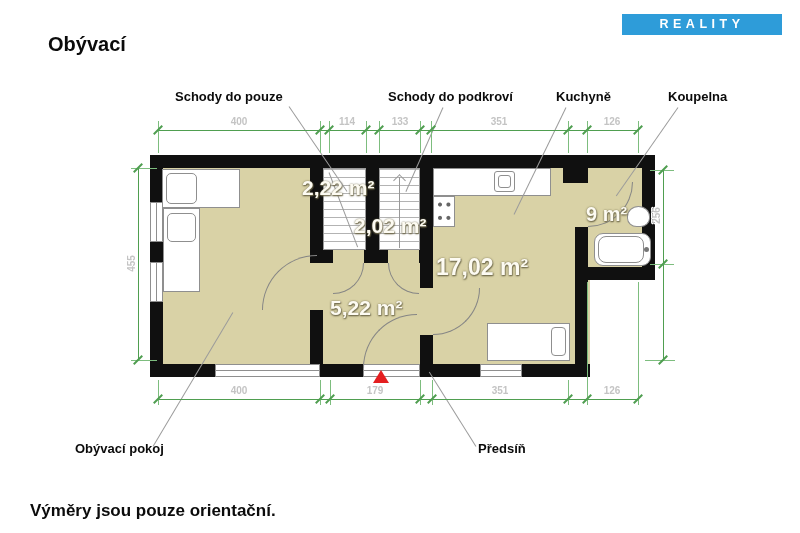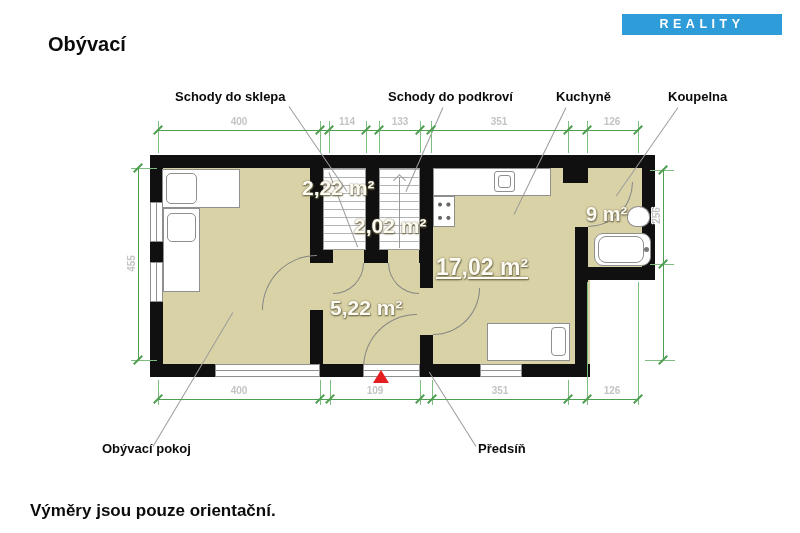--- a/index.html
+++ b/index.html
@@ -105,30 +105,30 @@
     <div class="furn" style="left:551px;top:327px;width:15px;height:29px;border-radius:4px;"></div>
 
     <div class="furn" style="left:627px;top:206px;width:23px;height:21px;border-radius:50% 50% 42% 42%;"></div>
     <div class="furn" style="left:594px;top:233px;width:57px;height:33px;border-radius:9px;"></div>
     <div class="furn" style="left:598px;top:236px;width:46px;height:27px;border-radius:8px;"></div>
     <div class="abs" style="left:644px;top:247px;width:5px;height:5px;background:#777;border-radius:50%;"></div>
 
     <div class="area" style="left:302px;top:176px;font-size:21px;">2,22 m²</div>
     <div class="area" style="left:354px;top:214px;font-size:21px;">2,02 m²</div>
     <div class="area" style="left:330px;top:296px;font-size:21px;">5,22 m²</div>
-    <div class="area" style="left:436px;top:254px;font-size:23px;text-decoration:underline;">17,02 m²</div>
+    <div class="area" style="left:436px;top:254px;font-size:23px;">17,02 m²</div>
     <div class="area" style="left:586px;top:203px;font-size:20px;">9 m²</div>
 
     <div class="tri" style="left:373px;top:370px;"></div>
 
-    <div class="callout" style="left:175px;top:89px;">Schody do sklepa</div>
+    <div class="callout" style="left:175px;top:89px;">Schody do pouze</div>
     <div class="callout" style="left:388px;top:89px;">Schody do podkroví</div>
     <div class="callout" style="left:556px;top:89px;">Kuchyně</div>
     <div class="callout" style="left:668px;top:89px;">Koupelna</div>
-    <div class="callout" style="left:102px;top:441px;text-align:center;">Obývací pokoj</div>
+    <div class="callout" style="left:75px;top:441px;text-align:center;">Obývací pokoj</div>
     <div class="callout" style="left:478px;top:441px;">Předsíň</div>
 
     <div class="lead" style="left:289px;top:106px;width:103px;transform:rotate(55.7deg);"></div>
     <div class="lead" style="left:443px;top:107px;width:92px;transform:rotate(113.8deg);"></div>
     <div class="lead" style="left:566px;top:107px;width:119px;transform:rotate(115.9deg);"></div>
     <div class="lead" style="left:678px;top:107px;width:108px;transform:rotate(124.9deg);"></div>
     <div class="lead" style="left:153px;top:446px;width:156px;transform:rotate(-59.2deg);"></div>
     <div class="lead" style="left:476px;top:446px;width:88px;transform:rotate(-122.1deg);"></div>
 
     <div class="dim" style="left:158px;top:130px;width:480px;height:1px;"></div>
@@ -169,21 +169,21 @@
     <div class="ext" style="left:638px;top:282px;width:1px;height:123px;"></div>
     <div class="tick" style="left:152px;top:398px;"></div>
     <div class="tick" style="left:314px;top:398px;"></div>
     <div class="tick" style="left:324px;top:398px;"></div>
     <div class="tick" style="left:414px;top:398px;"></div>
     <div class="tick" style="left:426px;top:398px;"></div>
     <div class="tick" style="left:562px;top:398px;"></div>
     <div class="tick" style="left:581px;top:398px;"></div>
     <div class="tick" style="left:632px;top:398px;"></div>
     <div class="dimnum" style="left:219px;top:385px;">400</div>
-    <div class="dimnum" style="left:355px;top:385px;">109</div>
+    <div class="dimnum" style="left:355px;top:385px;">179</div>
     <div class="dimnum" style="left:480px;top:385px;">351</div>
     <div class="dimnum" style="left:592px;top:385px;">126</div>
 
     <div class="dim" style="left:138px;top:168px;width:1px;height:192px;"></div>
     <div class="ext" style="left:131px;top:168px;width:26px;height:1px;"></div>
     <div class="ext" style="left:131px;top:360px;width:26px;height:1px;"></div>
     <div class="tick" style="left:132px;top:167px;"></div>
     <div class="tick" style="left:132px;top:359px;"></div>
     <div class="dimnum rot" style="left:111px;top:258px;">455</div>
 

